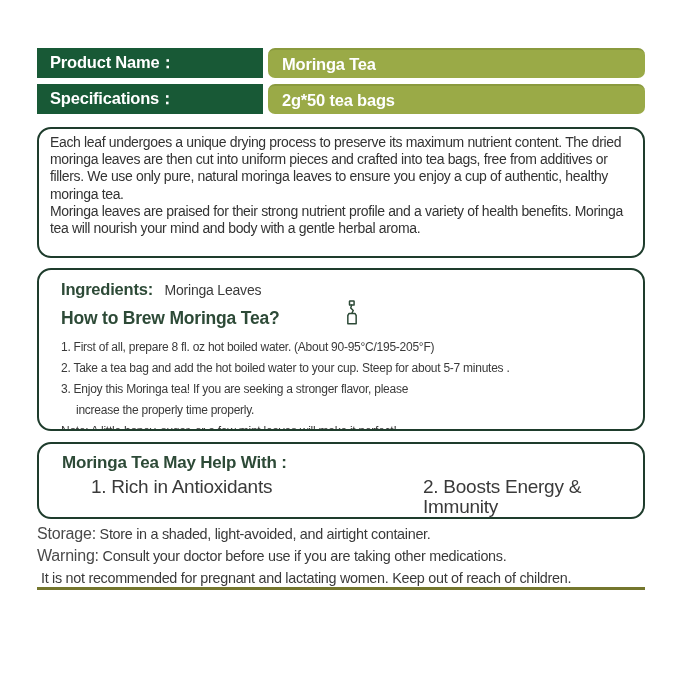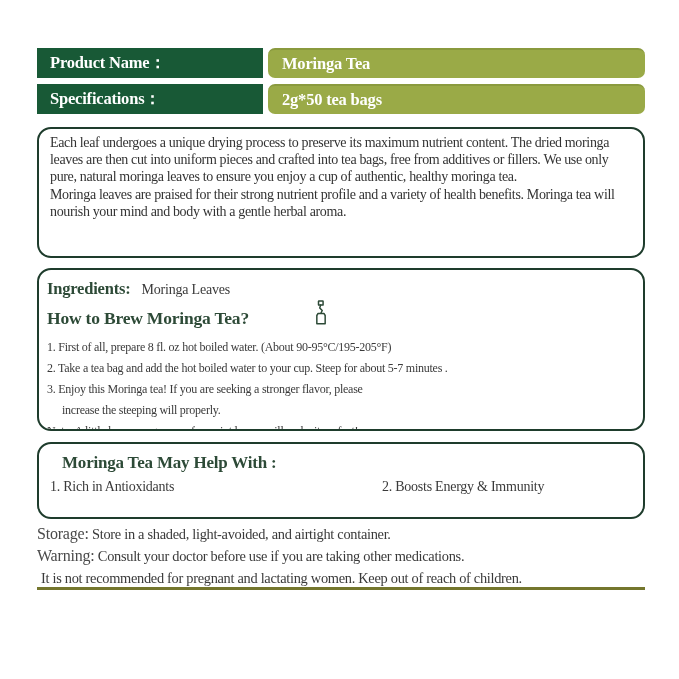--- a/index.html
+++ b/index.html
@@ -1,54 +1,54 @@
 <!DOCTYPE html>
 <html style="--dark-green: #185936; --olive: #9aaa47; --box-border: #1e3c2c; --heading-green: #2d4a37; --divider-olive: #74762d;"><head>
 <meta charset="utf-8">
 <style>
   html,body{margin:0;padding:0;background:#fff;}
   body{width:679px;height:679px;font-family:"Liberation Sans",sans-serif;}
-  .page{position:relative;width:679px;height:679px;background:#fff;overflow:hidden;font-family:Liberation Serif, serif;}
+  .page{position:relative;width:679px;height:679px;background:#fff;overflow:hidden;}
 
   
   .header-row{position:absolute;left:37px;width:608px;height:30px;display:flex;}
   .header-row.row1{top:48px;}
   .header-row.row2{top:84px;}
   .header-label{width:226px;background:var(--dark-green,#185936);color:#fff;
     font-weight:bold;font-size:16.5px;display:flex;align-items:center;
     padding-left:13px;box-sizing:border-box;letter-spacing:-0.2px;}
   .header-gap{width:5px;background:#fff;}
   .header-value{flex:1;background:var(--olive,#9aaa47);color:#fff;font-weight:bold;
     font-size:16.5px;display:flex;align-items:center;padding-left:14px;
     box-sizing:border-box;border-top:2px solid #8a9a3e;letter-spacing:-0.2px;border-radius:7px;}
 
   
   .box{position:absolute;left:37px;width:608px;box-sizing:border-box;
     border:2.5px solid var(--box-border,#1e3c2c);border-radius:14px;background:#fff;
     overflow:hidden;}
   .box-description{top:127px;height:131px;padding:5px 11px;}
   .box-description p{margin:0;font-size:14px;letter-spacing:-0.35px;
     line-height:17.2px;color:#333;}
-  .box-brew{top:268px;height:163px;padding:6px 8px;}
+  .box-brew{top:268px;height:163px;padding:6px 22px;}
   .box-benefits{top:442px;height:77px;padding:5px 11px;}
 
   .ing-row{line-height:20px;margin-top:3px;white-space:nowrap;}
   .ing-label{font-size:16.5px;font-weight:bold;color:var(--heading-green,#2d4a37);letter-spacing:-0.2px;}
   .ing-value{font-size:14px;color:#3a3a3a;margin-left:7px;letter-spacing:-0.2px;}
   .brew-title-row{display:flex;align-items:center;line-height:24px;margin-top:1px;}
   .brew-title{font-size:17.5px;font-weight:bold;color:var(--heading-green,#2d4a37);letter-spacing:-0.2px;}
   .teabag{margin-left:62px;margin-top:-2px;}
   .steps{margin-top:3px;}
   .step-line{font-size:12px;letter-spacing:-0.25px;line-height:21px;color:#3a3a3a;white-space:nowrap;}
   .step-line.indent{padding-left:15px;}
 
   .benefits-title{font-size:17px;font-weight:bold;color:var(--heading-green,#2d4a37);
     line-height:23px;margin:2px 0 3px 12px;letter-spacing:-0.2px;}
   .benefits-grid{display:grid;grid-template-columns:332px 1fr;row-gap:17px;
-    font-size:14px;letter-spacing:-0.25px;line-height:20px;color:#3a3a3a;}
+    font-size:19px;letter-spacing:-0.25px;line-height:20px;color:#3a3a3a;margin-left:41px;}
 
   
   .footer{position:absolute;top:523px;left:37px;width:612px;}
   .footer-line{line-height:21px;white-space:nowrap;}
   .footer-label{font-size:16px;color:#4a4a4a;letter-spacing:-0.2px;}
   .footer-text{font-size:14.4px;color:#3a3a3a;letter-spacing:-0.3px;}
   .footer-line.cont{padding-left:4px;}
   .divider{position:absolute;top:587px;left:37px;width:608px;height:3px;
     background:var(--divider-olive,#74762d);}
 </style>
@@ -86,21 +86,21 @@
           <rect x="9" y="1.5" width="5.5" height="5" rx="0.5"></rect>
           <polyline points="11.5,6.5 10.5,10 13.5,13 12,16" fill="none" stroke-linecap="round"></polyline>
           <path d="M8.5 16.5 L15.5 16.5 L17 19 L17 29 L7 29 L7 19 Z"></path>
         </svg>
       </span>
     </div>
     <div class="steps">
       <div class="step-line">1. First of all, prepare 8 fl. oz hot boiled water. (About 90-95°C/195-205°F)</div>
       <div class="step-line">2. Take a tea bag and add the hot boiled water to your cup. Steep for about 5-7 minutes .</div>
       <div class="step-line">3. Enjoy this Moringa tea! If you are seeking a stronger flavor, please</div>
-      <div class="step-line indent">increase the steeping will properly.</div>
+      <div class="step-line indent">increase the properly time properly.</div>
       <div class="step-line">Note: A little honey, sugar, or a few mint leaves will make it perfect!</div>
     </div>
   </div>
 
   <div class="box box-benefits">
     <div class="benefits-title">Moringa Tea May Help With :</div>
     <div class="benefits-grid">
       <div>1. Rich in Antioxidants</div>
       <div>2. Boosts Energy &amp; Immunity</div>
       <div>3. Supports Digestion</div>

